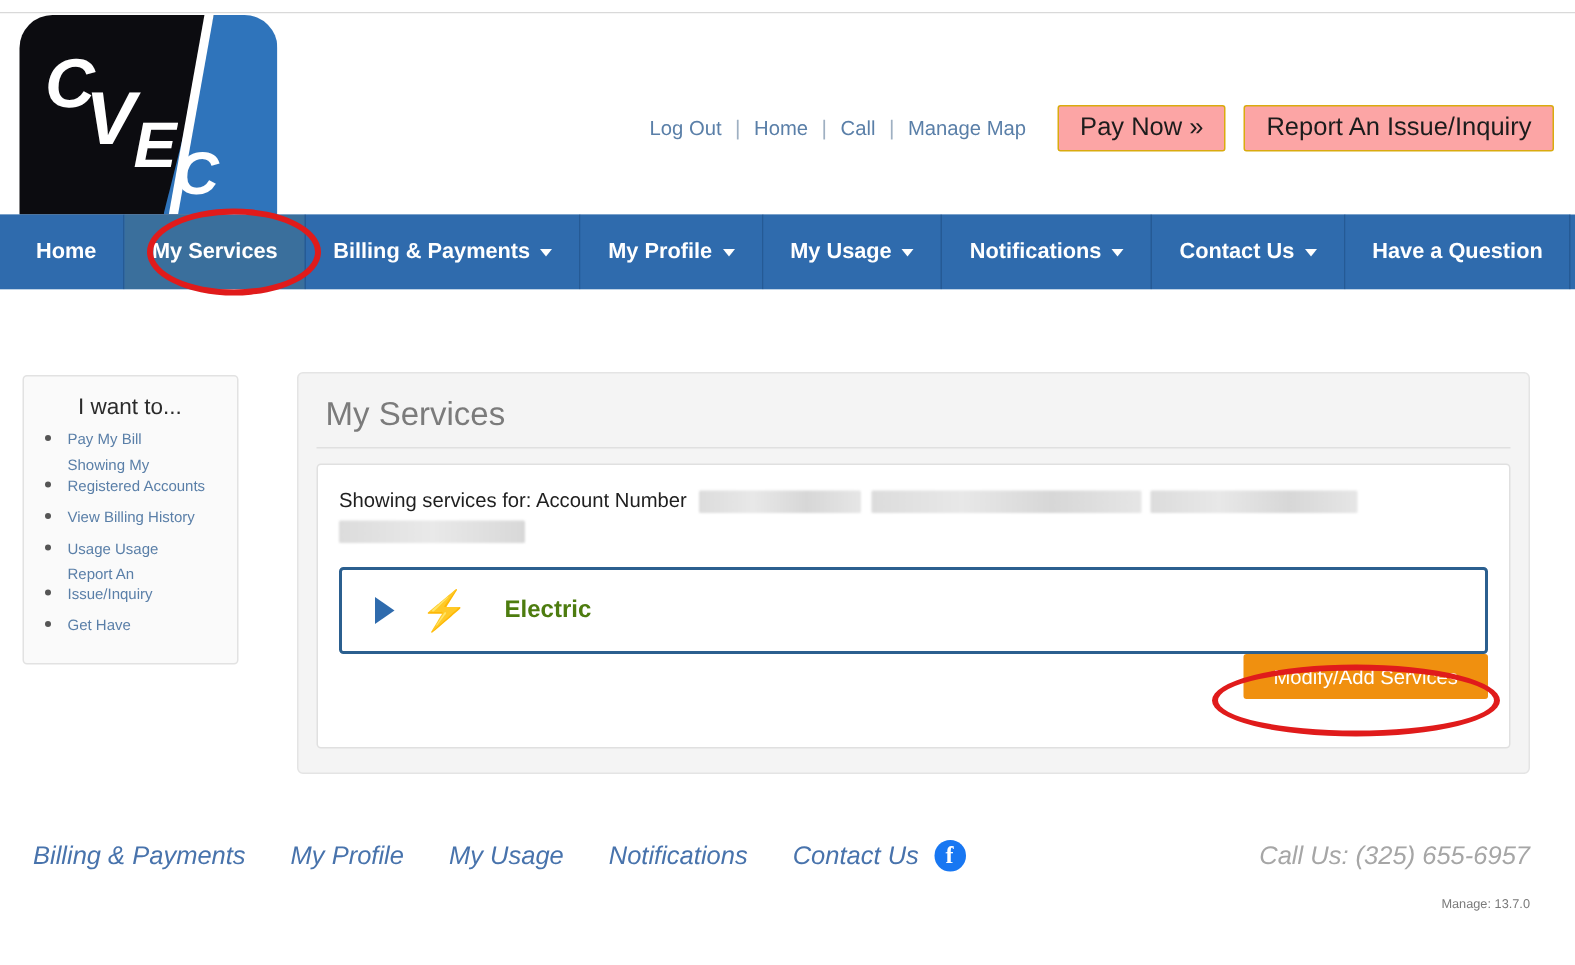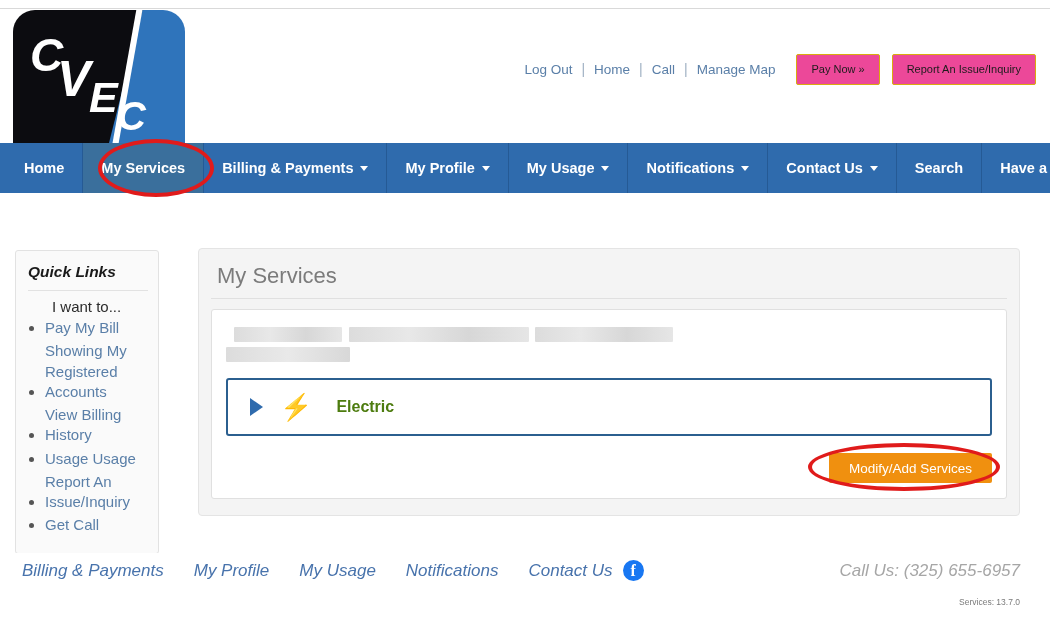--- a/index.html
+++ b/index.html
@@ -68,40 +68,40 @@
     line-height: 1;
     letter-spacing: -1px;
   }
   .lc { left: 17px;  top: 22px; font-size: 46px; }
   .lv { left: 44px;  top: 44px; font-size: 50px; }
   .le { left: 76px;  top: 66px; font-size: 43px; }
   .lc2{ left: 104px; top: 86px; font-size: 40px; }
 
   
   .utility {
-    position: absolute; right: 14px; top: 44px;
+    position: absolute; right: 14px; top: 60px;
     display: flex; align-items: center;
     height: 32px;
   }
   .ulink {
     color: #5a7fa8;
     font-size: 13.5px;
     text-decoration: none;
     padding: 0 9px;
     white-space: nowrap;
   }
   .ulink:first-child { padding-left: 0; }
   .usep {
     color: #9fb0c2; font-size: 14px;
   }
   .ybtn {
-    background: #ec4899;
+    background: #fca5a5;
     border: 1px solid #d9ab0f;
     color: #1c1c1c;
-    font-size: 11px;
+    font-size: 17px;
     height: 31px;
     padding: 0 14px;
     margin-left: 12px;
     border-radius: 2px;
     cursor: pointer;
     white-space: nowrap;
     font-family: "Liberation Sans", sans-serif;
   }
 
   
@@ -171,21 +171,21 @@
   .ql-list {
     margin: 0; padding-left: 17px;
     list-style: disc;
   }
   .ql-list li {
     margin: 3px 0;
     color: #555;
   }
   .ql-list li a {
     color: #5a7fa8;
-    font-size: 15px;
+    font-size: 10px;
     text-decoration: none;
     line-height: 1.35;
     display: inline-block;
   }
 
   
   .panel {
     position: absolute; left: 198px; top: 55px;
     width: 822px;
     background: #f4f4f4;
@@ -258,21 +258,21 @@
     margin-right: 24px;
     font-weight: bold;
   }
   .svc-label {
     font-size: 16px;
     font-weight: bold;
     color: #4d7c0f;
   }
 
   .obtn-wrap {
-    position: absolute; right: 14px; bottom: 15px; padding-left: 11px;
+    position: absolute; right: 14px; bottom: 32px; padding-left: 11px;
   }
   .obtn {
     background: #f0900f;
     border: none;
     color: #ffffff;
     font-size: 13.5px;
     height: 30px;
     padding: 0 20px;
     border-radius: 2px;
     cursor: pointer;
@@ -396,49 +396,45 @@
     </div>
     <div class="navitem">
       <span>Notifications</span>
       <i class="caret"></i>
     </div>
     <div class="navitem">
       <span>Contact Us</span>
       <i class="caret"></i>
     </div>
     <div class="navitem">
-      <span>Search</span>
-    </div>
-    <div class="navitem">
       <span>Have a Question</span>
     </div>
   </div>
 
   <div class="content">
 
     <div class="quicklinks">
-      <div class="ql-title">Quick Links</div>
       <div class="ql-sub">I want to...</div>
       <ul class="ql-list">
         <li><a href="#">Pay My Bill</a></li>
         <li><a href="#">Showing My Registered Accounts</a></li>
         <li><a href="#">View Billing History</a></li>
         <li><a href="#">Usage Usage</a></li>
         <li><a href="#">Report An Issue/Inquiry</a></li>
-        <li><a href="#">Get Call</a></li>
+        <li><a href="#">Get Have</a></li>
       </ul>
     </div>
 
     <div class="panel">
       <div class="panel-title">My Services</div>
 
       <div class="card">
 
         <div class="showing">
-          <span class="redact r1"></span><span class="redact r2"></span><span class="redact r3"></span>
+          <span>Showing services for: Account Number</span><span class="redact r1"></span><span class="redact r2"></span><span class="redact r3"></span>
           <span class="redact-line2"></span>
         </div>
 
         <div class="service-row">
           <i class="tri"></i>
           <span class="bolt">⚡</span>
           <span class="svc-label">Electric</span>
         </div>
 
         <div class="obtn-wrap">
@@ -451,19 +447,19 @@
   <div class="footer">
     <div class="flinks">
       <a class="flink" href="#">Billing &amp; Payments</a>
       <a class="flink" href="#">My Profile</a>
       <a class="flink" href="#">My Usage</a>
       <a class="flink" href="#">Notifications</a>
       <a class="flink" href="#">Contact Us</a>
       <span class="fb">f</span>
     </div>
     <div class="callus">Call Us: (325) 655-6957</div>
-    <div class="version">Services: 13.7.0</div>
+    <div class="version">Manage: 13.7.0</div>
   </div>
 
   <div class="annot annot-nav"></div>
   <div class="annot annot-btn"></div>
 
 </div>
 
 </body></html>

